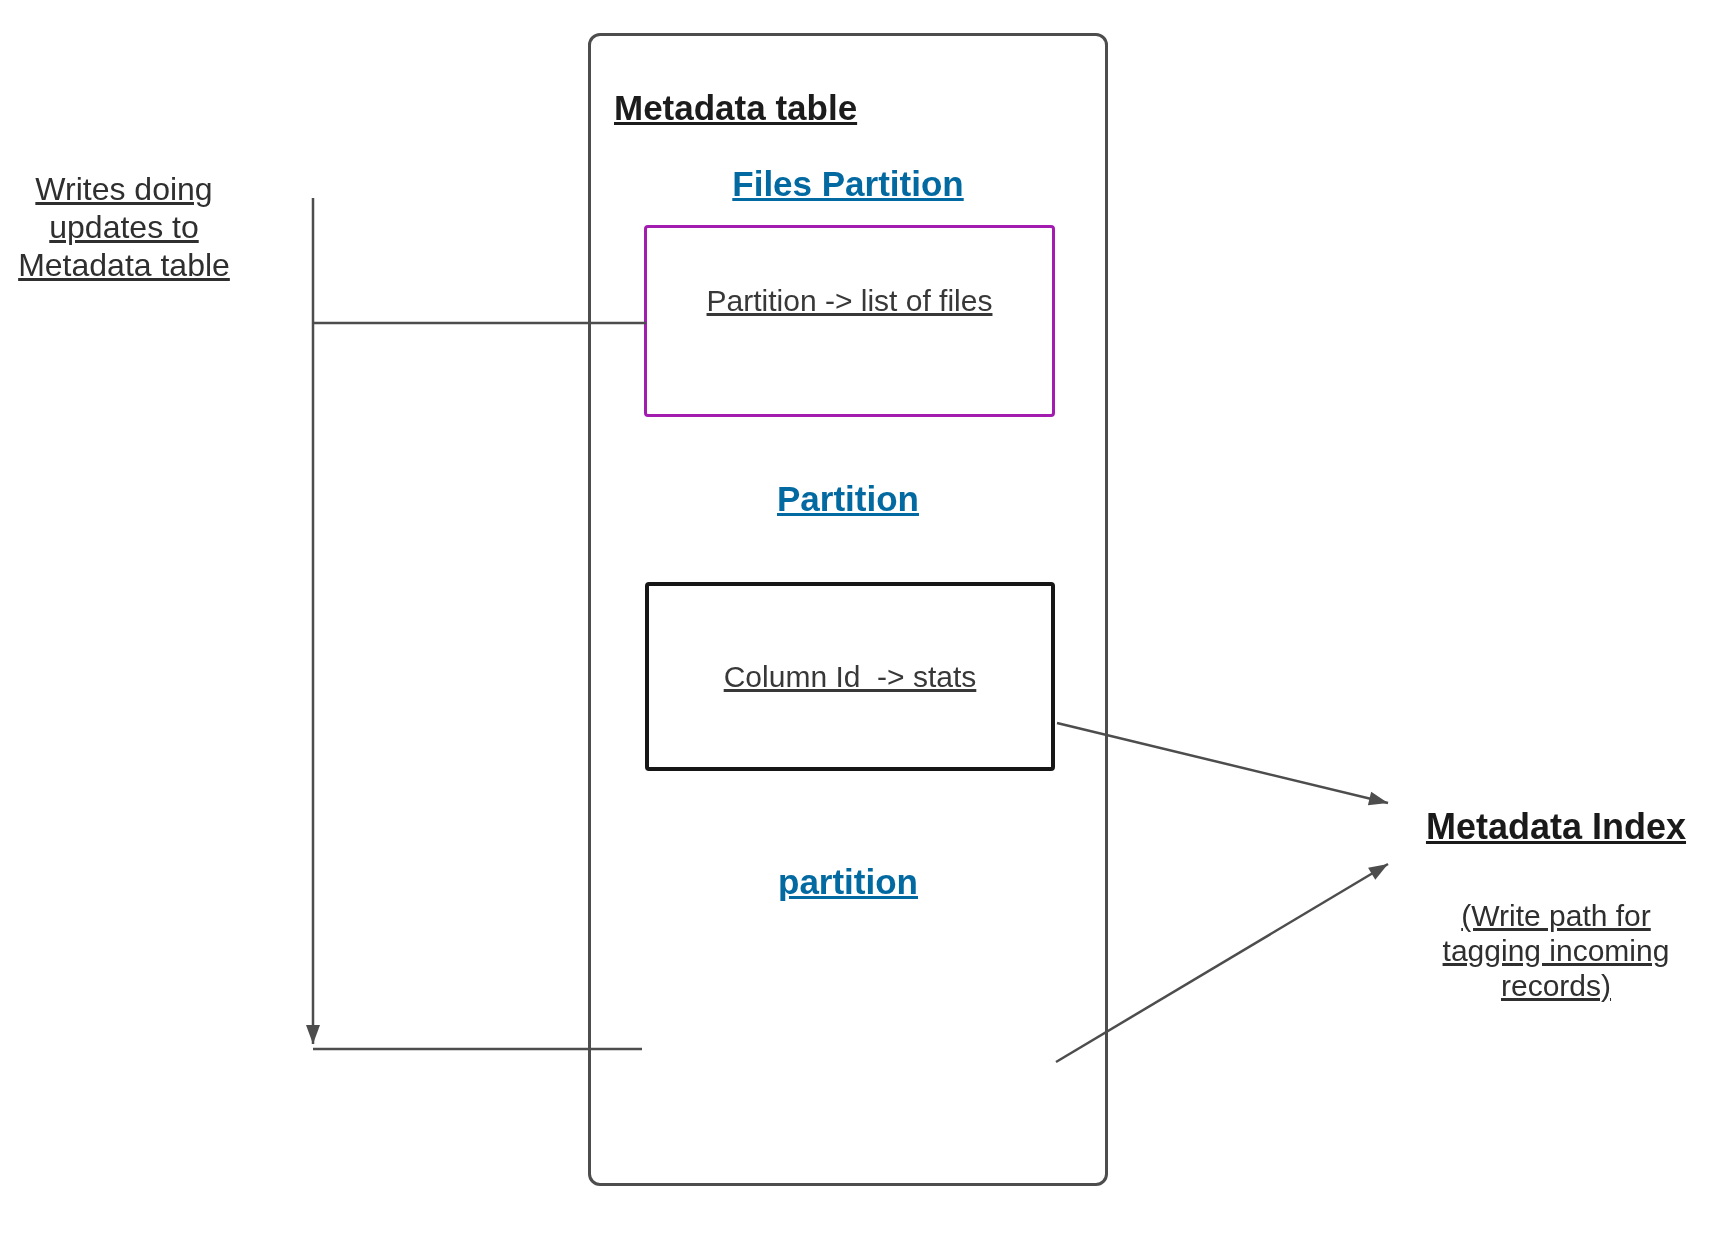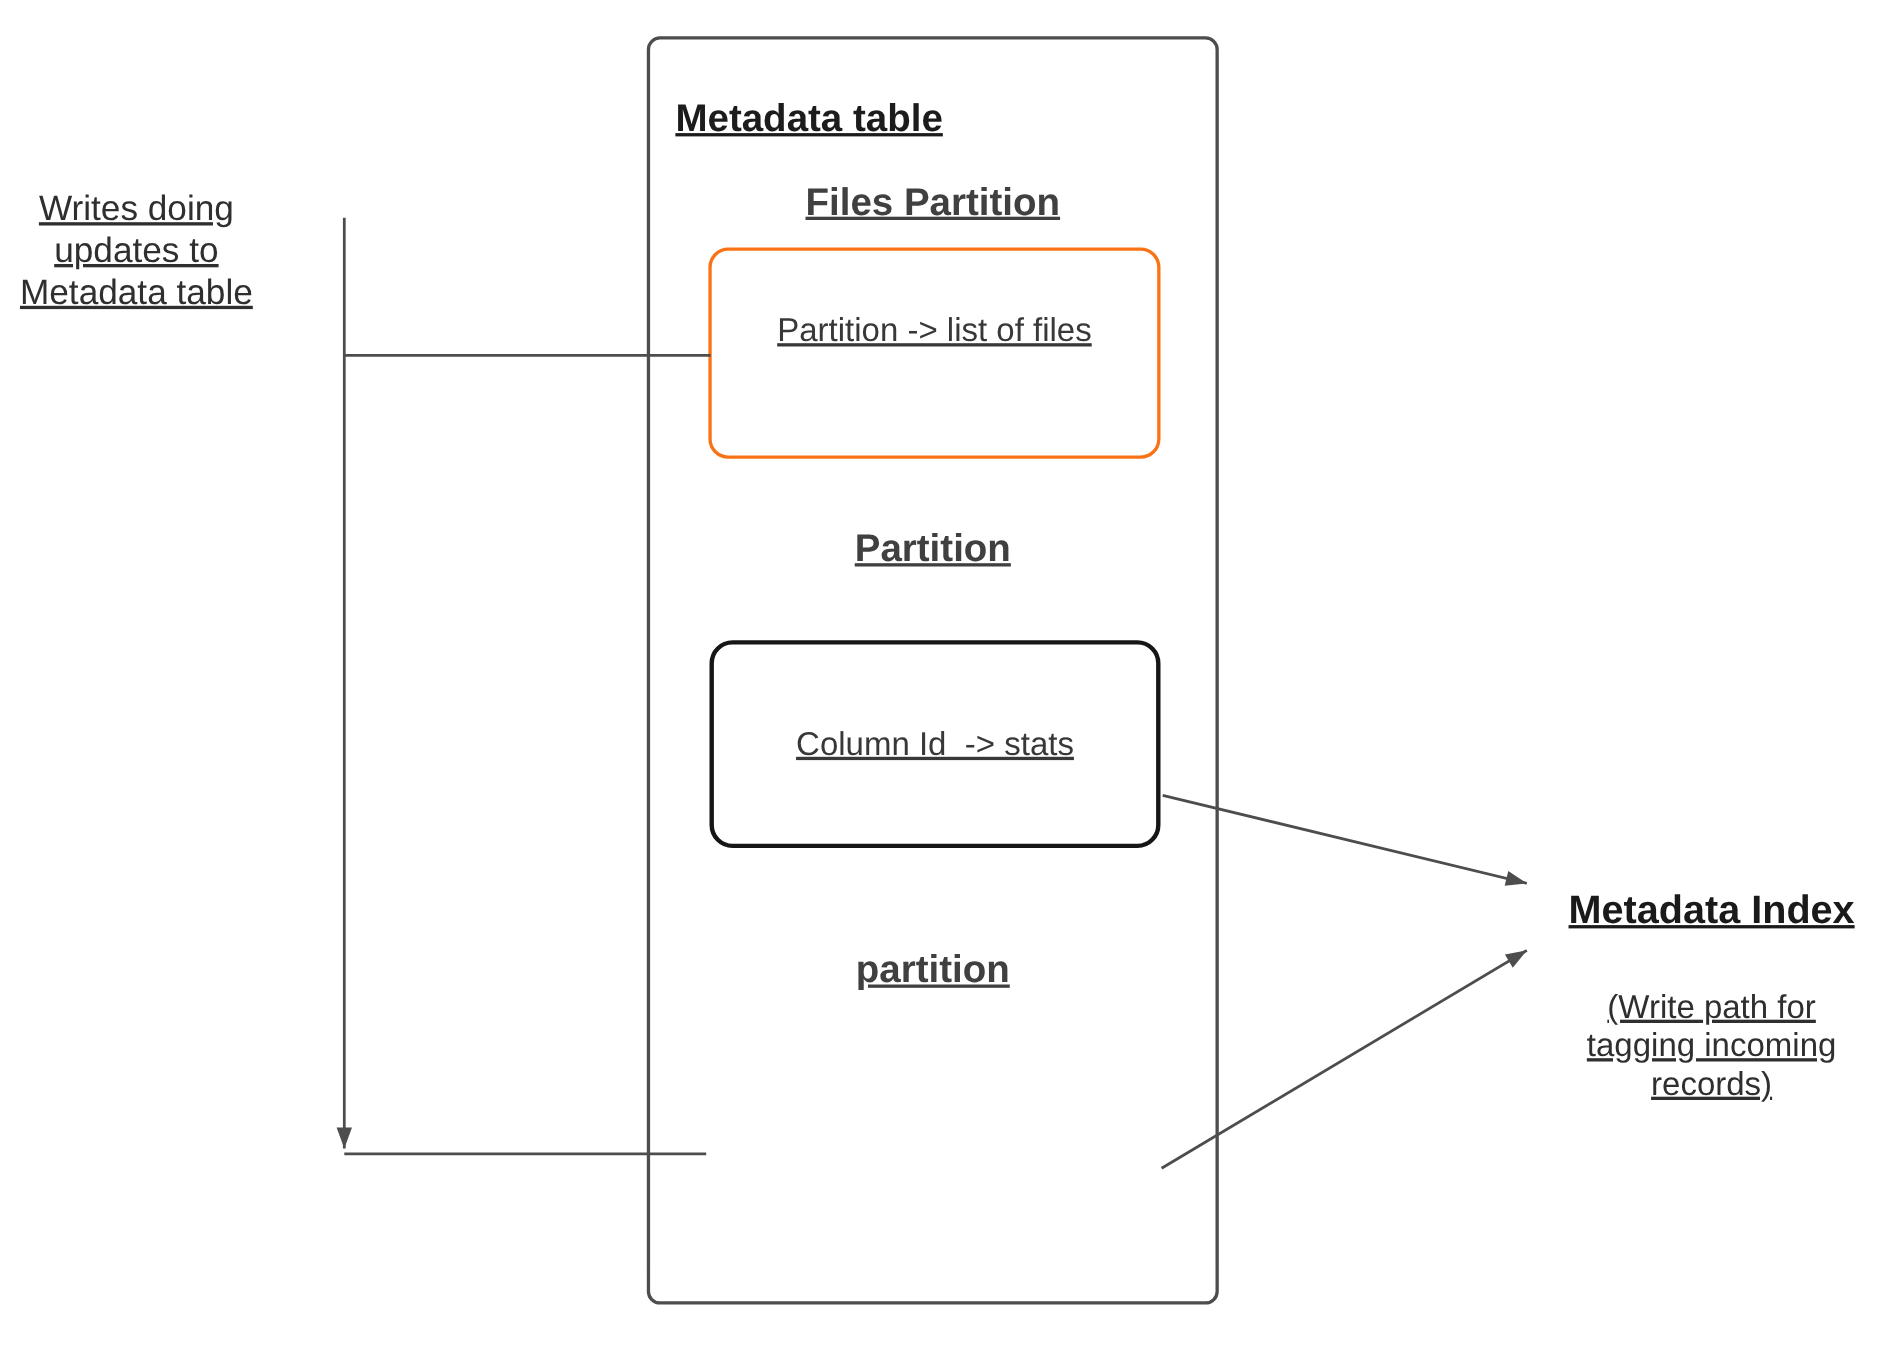--- a/index.html
+++ b/index.html
@@ -28,41 +28,41 @@
     box-sizing: border-box; background: transparent;
   }
   .outer-title {
     left: 614px; top: 88px; width: 400px;
     font-size: 35px; font-weight: bold; color: #1c1c1c;
   }
 
   
   .section-heading {
     left: 648px; width: 400px; text-align: center;
-    font-size: 35px; font-weight: bold; line-height: 44px; color: #404040;
+    font-size: 35px; font-weight: bold; line-height: 44px; color: #0369a1;
   }
   .heading-files  { top: 162px; }
   .heading-stats  { top: 477px; }
   .heading-bloom  { top: 860px; }
 
   
   .inner-box {
     box-sizing: border-box; background: #ffffff;
-    border: 3px solid #f97316; border-radius: 18px;
+    border: 3px solid #a21caf; border-radius: 4px;
     display: flex; flex-direction: column; align-items: center; justify-content: center;
     font-size: 30px; line-height: 38px; color: #383838; text-align: center;
   }
   .inner-box .box-line { white-space: pre; }
   .files-box {
     left: 644px; top: 225px; width: 411px; height: 192px;
     justify-content: flex-start; padding-top: 54px;
   }
   .stats-box {
     left: 645px; top: 582px; width: 410px; height: 189px;
-    border: 4px solid #161616; border-radius: 21px;
+    border: 4px solid #161616; border-radius: 4px;
   }
   .bloom-box {
     left: 640px; top: 967px; width: 415px; height: 190px;
   }
 
   
   .index-title {
     left: 1356px; top: 806px; width: 400px; text-align: center;
     font-size: 36px; font-weight: bold; color: #1a1a1a;
   }

